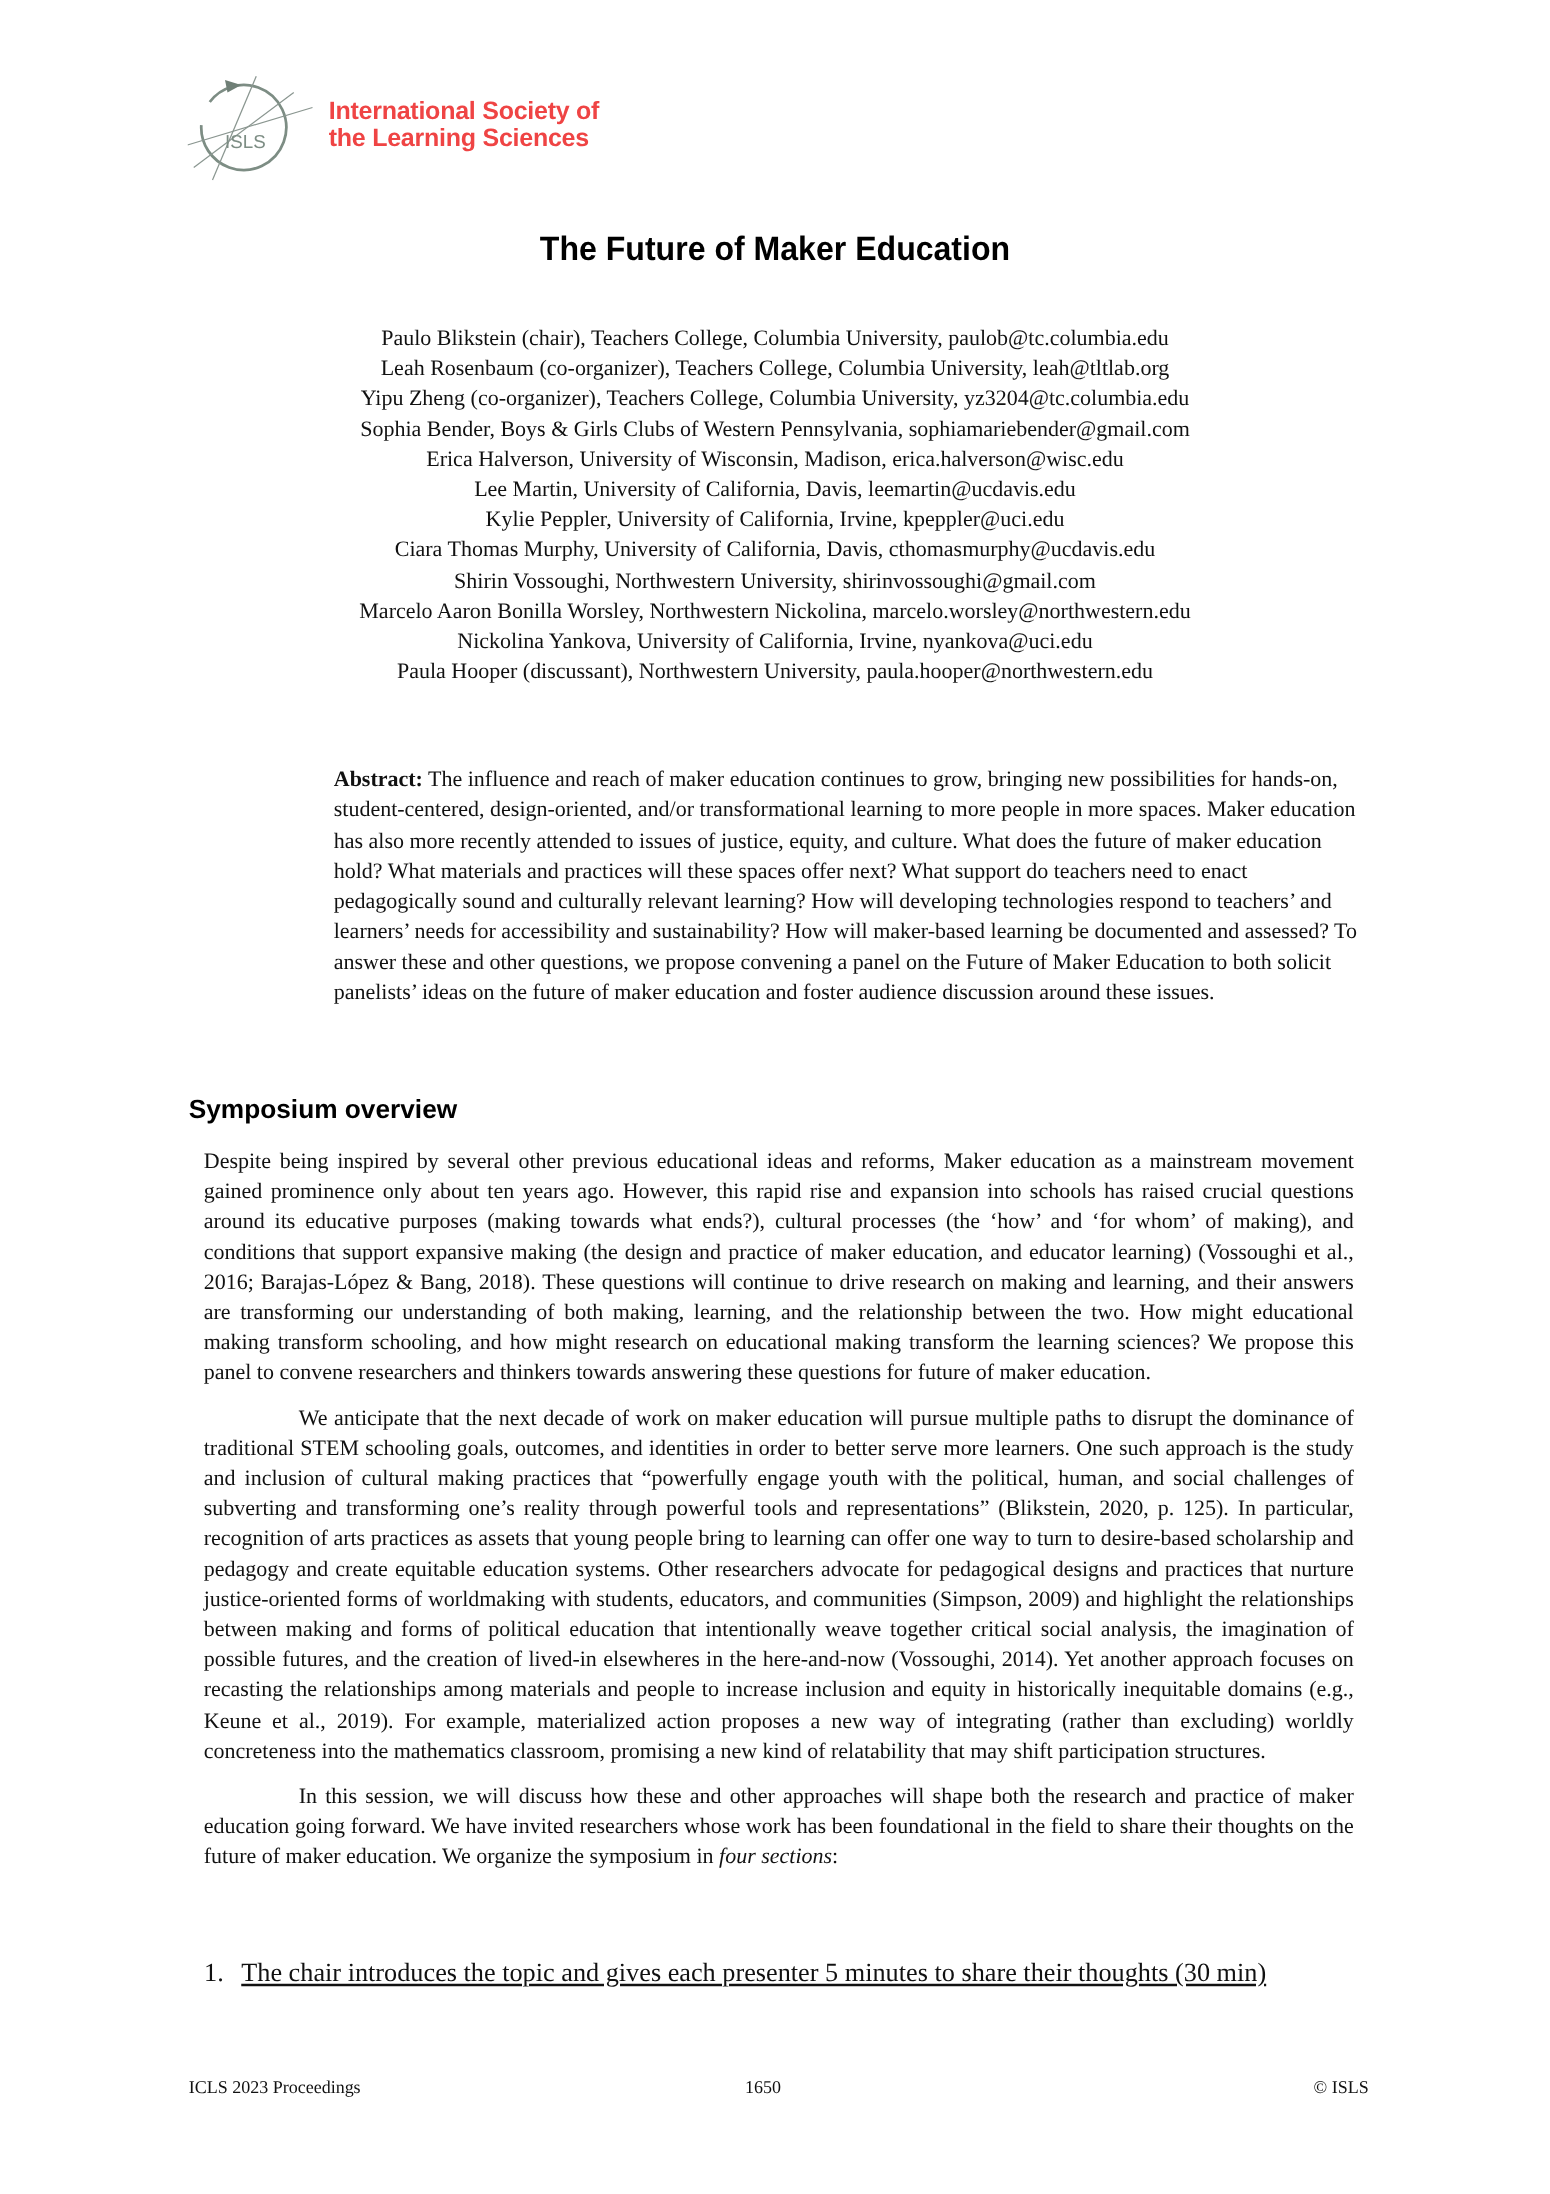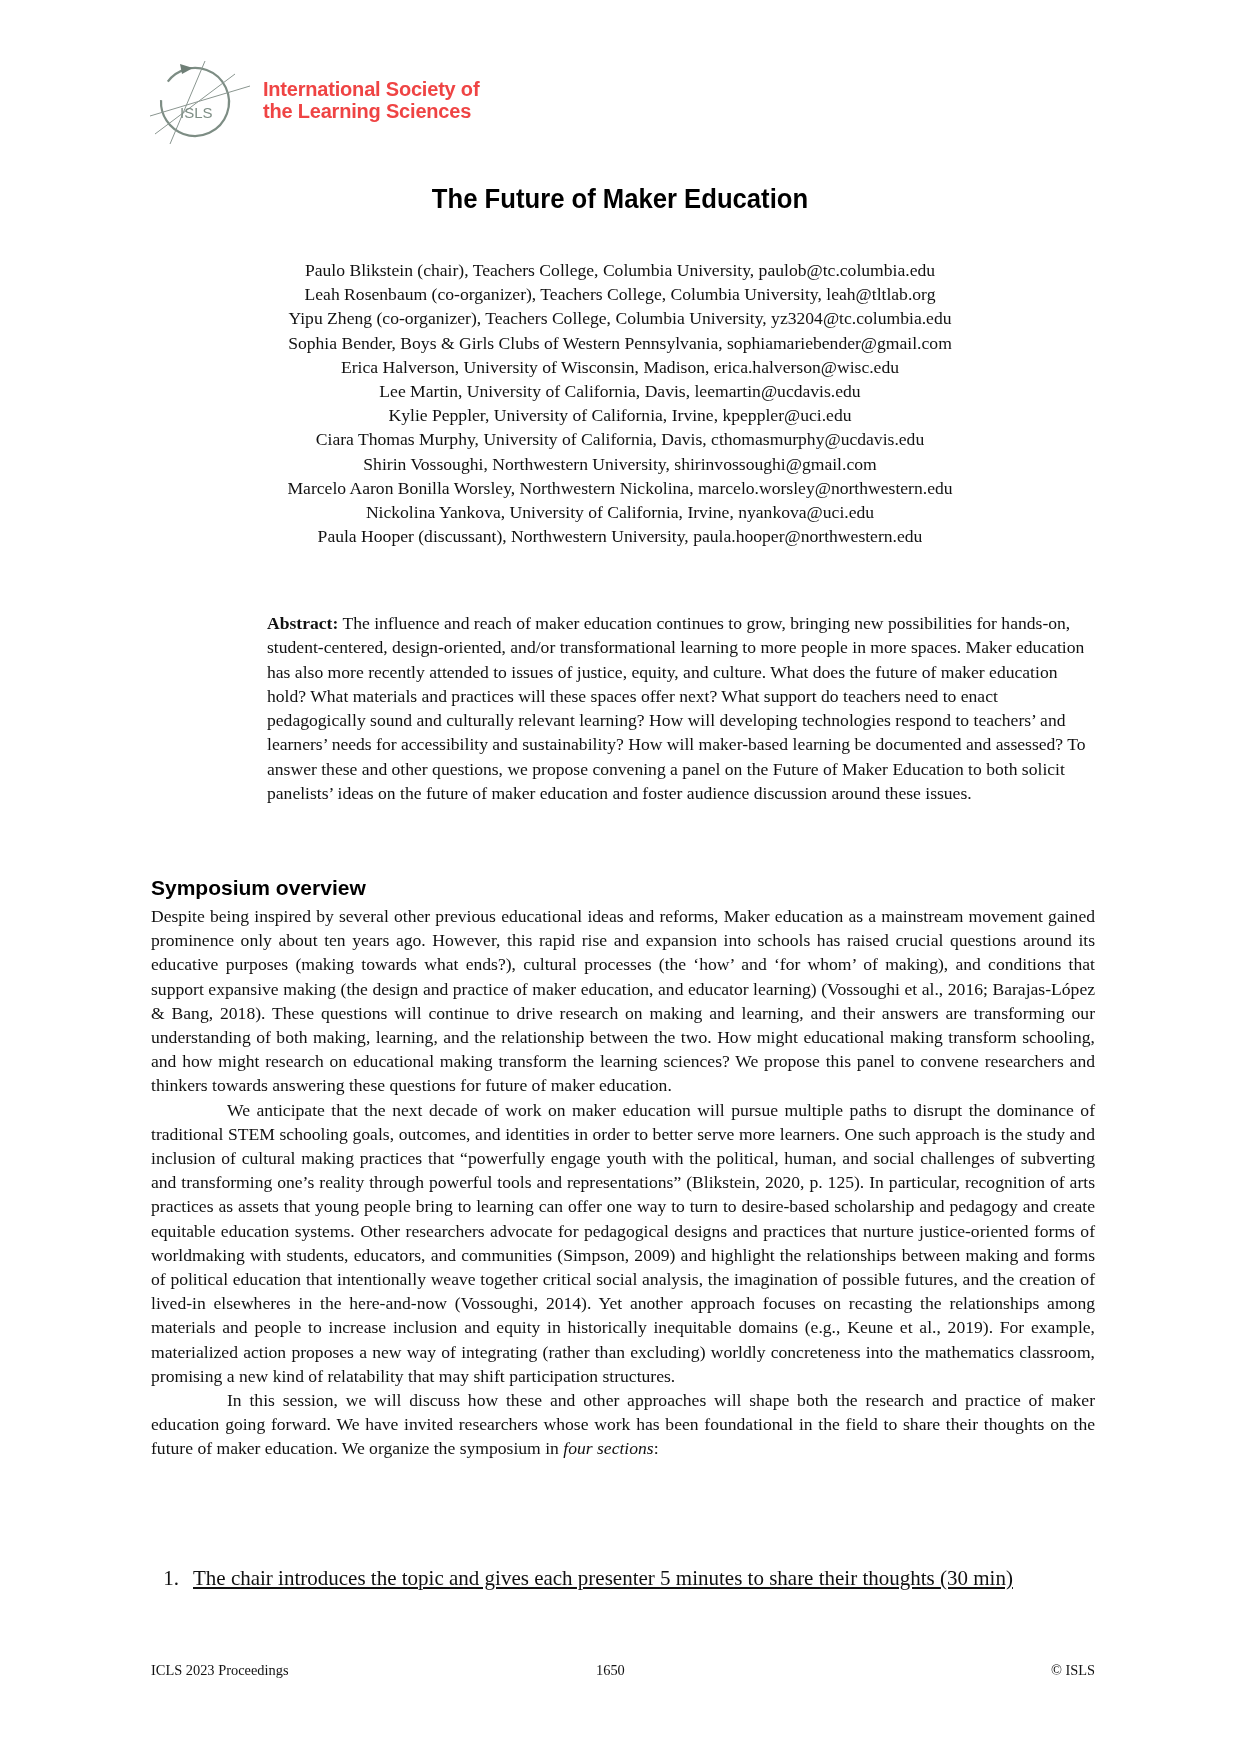--- a/index.html
+++ b/index.html
@@ -15,21 +15,21 @@
   .authors { position: absolute; left: 140px; width: 960px; top: 246px; text-align: center;
              font-size: 17.6px; line-height: 24.2px; margin-top: 12px; }
   .authors div { white-space: nowrap; }
   .abstract { position: absolute; left: 227px; width: 820px; top: 611px; font-size: 17.6px;
               line-height: 24.3px; text-align: left; margin-left: 40px; }
   .abstract b { font-weight: bold; }
   .section-heading { position: absolute; left: 151px; top: 876px; font-family: "Liberation Sans", sans-serif;
                      font-weight: bold; font-size: 21px; color: #000; }
   .body-text { position: absolute; left: 151px; width: 944px; top: 904px; font-size: 17.6px;
                line-height: 24.2px; text-align: justify; }
-  .body-text p { margin: 0; }
+  .body-text p { margin: 12px; }
   .body-text p.indent { text-indent: 76px; }
   .body-text i { font-style: italic; }
   .list { position: absolute; left: 151px; width: 944px; top: 1566px; font-size: 21px; line-height: 24px; text-decoration: underline; }
   .list .num { display: inline-block; width: 42px; text-align: right; padding-right: 14px; box-sizing: border-box; }
   .footer { position: absolute; left: 151px; width: 944px; top: 1662px; font-size: 14.4px; }
   .footer span { position: absolute; top: 0; white-space: nowrap; }
 </style>
 </head>
 <body>
 

